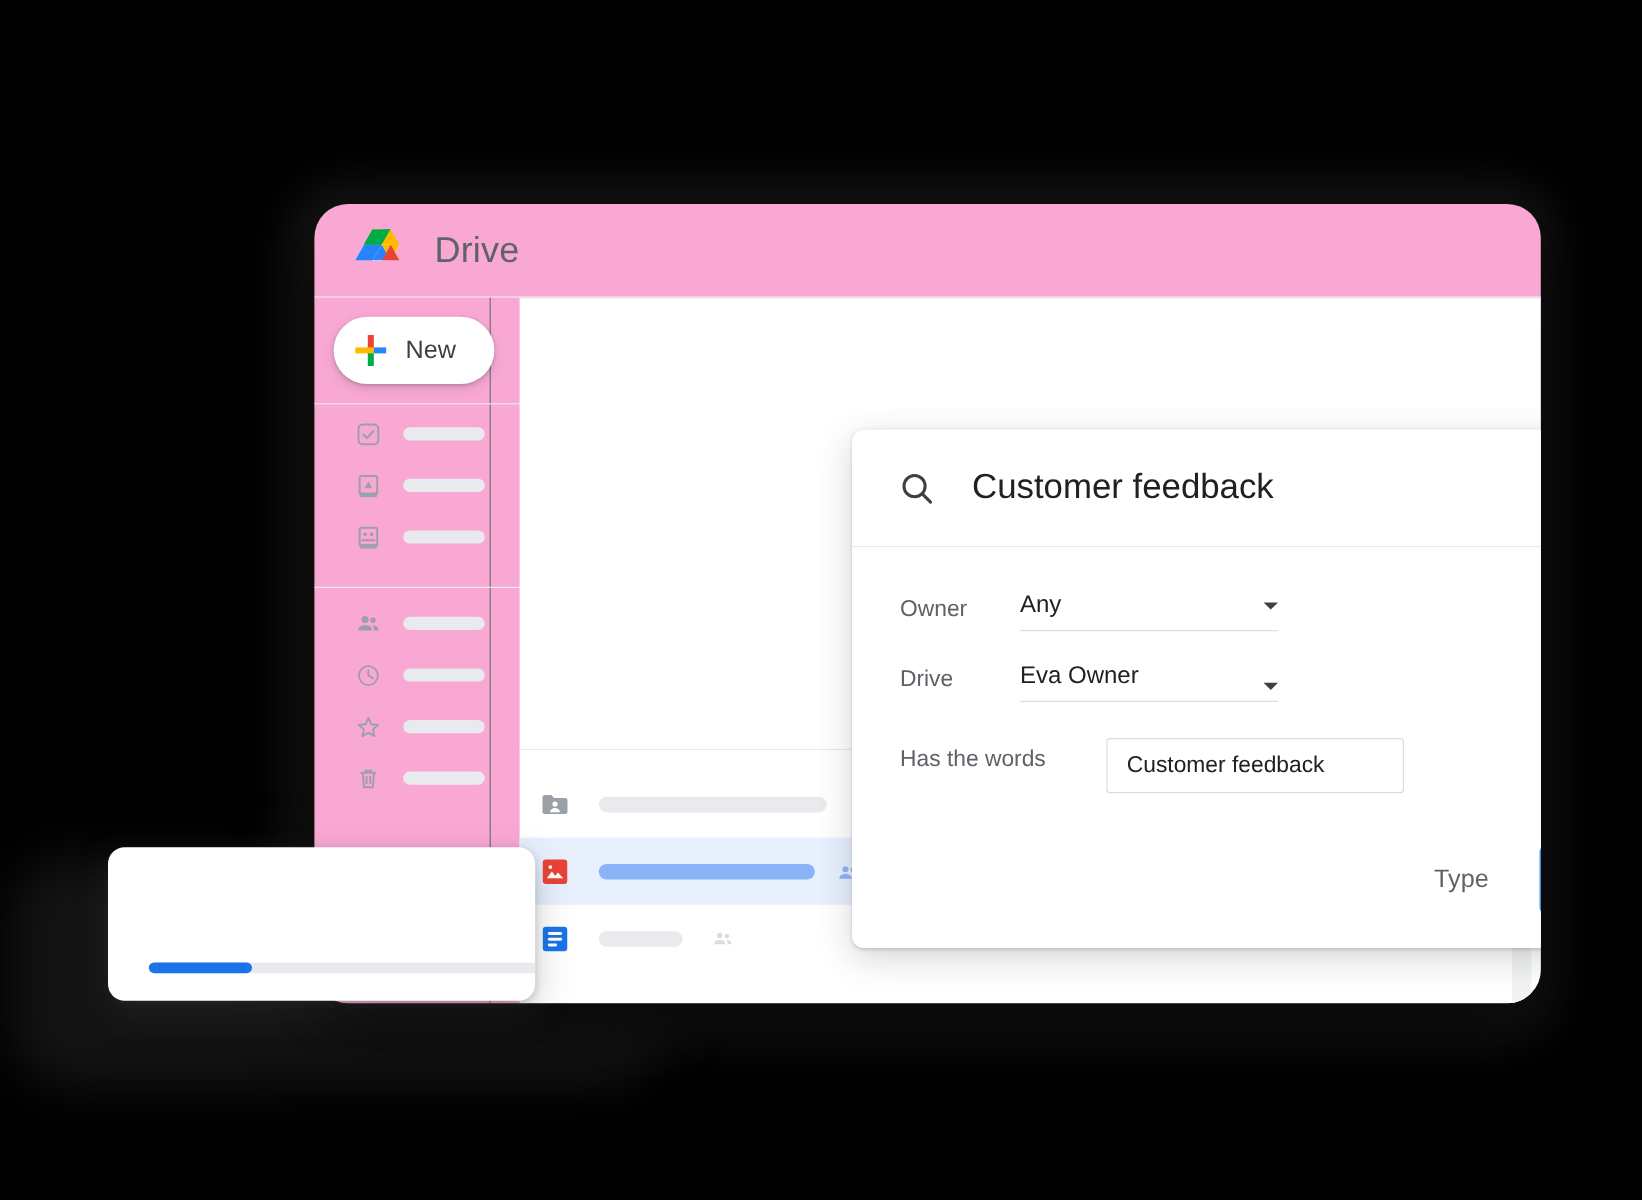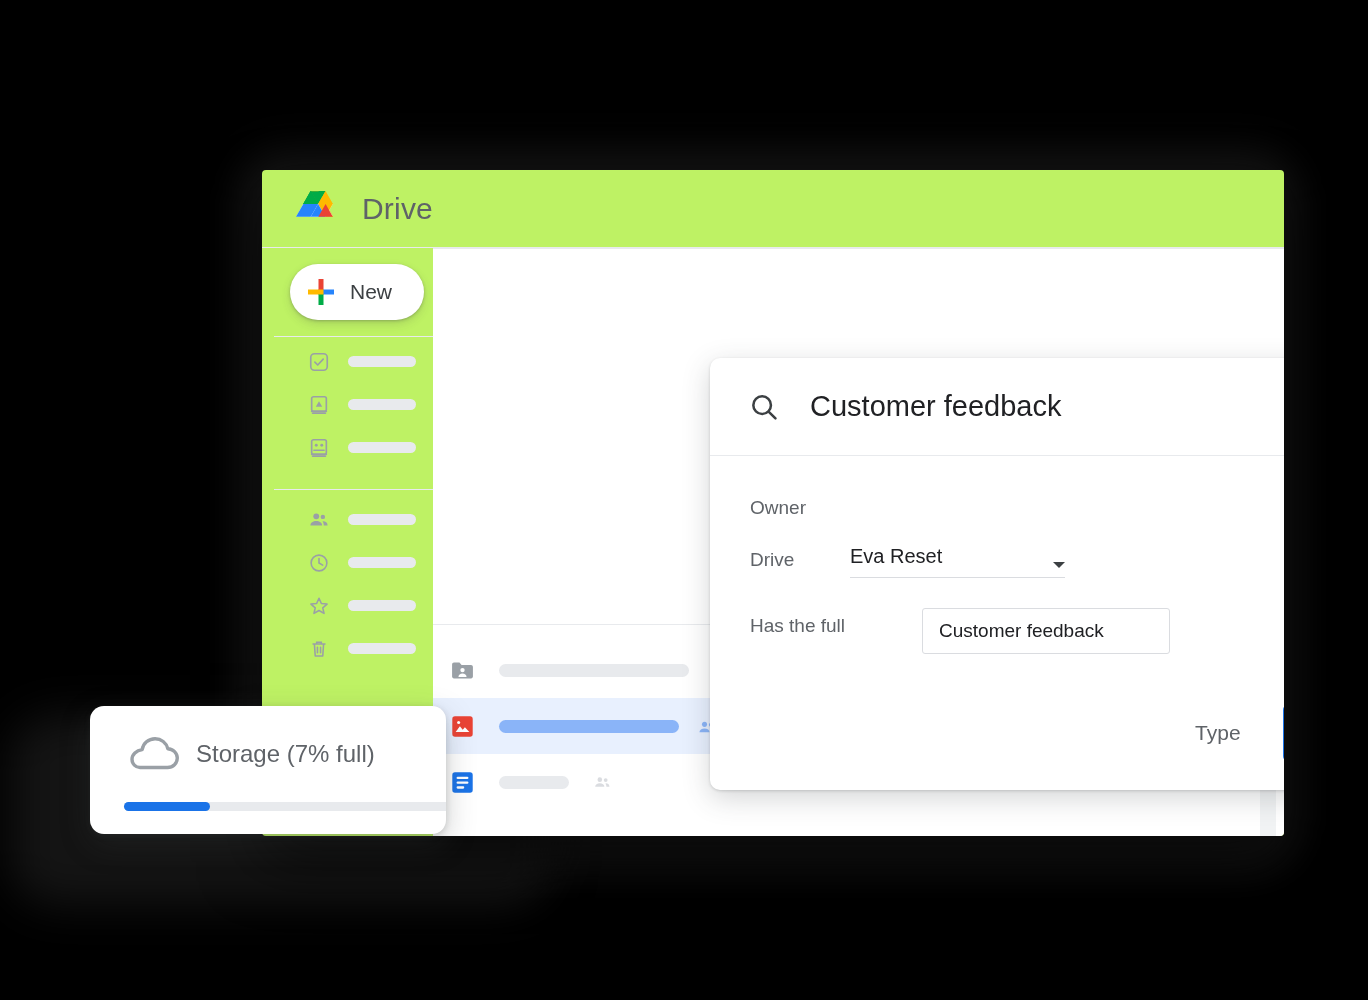--- a/index.html
+++ b/index.html
@@ -35,22 +35,22 @@
     border-radius: 46px;
     background: #141414;
     filter: blur(22px);
   }
 
   
   .app-window {
     position: absolute;
     left: 262px; top: 170px;
     width: 1022px; height: 666px;
-    background: #bef264;
-    border-radius: 4px;
+    background: #f9a8d4;
+    border-radius: 28px;
     overflow: hidden;
     box-shadow: 0 26px 60px rgba(0,0,0,0.55);
   }
 
   
   .topbar {
     position: absolute;
     left: 0; top: 0;
     width: 100%; height: 78px;
     border-bottom: 1px solid #e8eaed;
@@ -69,23 +69,23 @@
     margin-left: 22px;
     font-size: 30px;
     color: #5f6368;
     letter-spacing: 0.2px;
     white-space: nowrap;
   }
 
   
   .sidebar {
     position: absolute;
-    left: 12px; top: 78px;
-    width: 171px; height: 588px;
-    border-right: 6px solid #737373;
+    left: 0; top: 78px;
+    width: 147px; height: 588px;
+    border-right: 1px solid #737373;
     box-sizing: border-box;
   }
   .new-button {
     position: absolute;
     left: 16px; top: 16px;
     width: 134px; height: 56px;
     background: #ffffff;
     border-radius: 28px;
     box-shadow: 0 1px 3px rgba(60,64,67,0.30), 0 4px 10px rgba(60,64,67,0.16);
     display: flex;
@@ -538,48 +538,44 @@
         </svg>
       </span>
       <span class="search-text" placeholder="Search in Drive">Customer feedback</span>
 
     </div>
 
     <div class="filters">
 
       <div class="filter-row">
         <span class="filter-label">Owner</span>
+        <span class="select-field">
+          <span class="select-value">Any</span>
+          <span class="caret"></span>
+        </span>
       </div>
 
       <div class="filter-row">
         <span class="filter-label">Drive</span>
         <span class="select-field">
-          <span class="select-value">Eva Reset</span>
+          <span class="select-value">Eva Owner</span>
           <span class="caret low"></span>
         </span>
       </div>
 
       <div class="filter-row" style="margin-top:30px">
-        <span class="filter-label wide">Has the full</span>
+        <span class="filter-label wide">Has the words</span>
         <span class="text-field" placeholder="Enter words found in the file">Customer feedback</span>
       </div>
     </div>
 
     <div class="dialog-actions">
       <button class="reset-button">Type</button>
       <button class="search-button">Search</button>
     </div>
   </div>
 </div>
 
 <div class="storage-card">
-  <div class="storage-head">
-    <span class="cloud-icon">
-      <svg viewBox="0 0 56 40" width="56" height="40" fill="none" stroke="currentColor" stroke-width="3.4">
-        <path d="M14 33.5h27.5c5.6 0 9.8-4.3 9.8-9.4 0-5-4.1-9.2-9.5-9.4-1.4-5.9-6.6-10-12.7-10-6.6 0-12 4.7-12.9 10.9C10.3 16.5 6 20.4 6 25.3c0 4.6 3.6 8.2 8 8.2z" stroke-linejoin="round" stroke-linecap="round"></path>
-      </svg>
-    </span>
-    <span class="storage-label">Storage (7% full)</span>
-  </div>
   <div class="storage-track">
     <div class="storage-fill"></div>
   </div>
 </div>
 
 </body></html>

